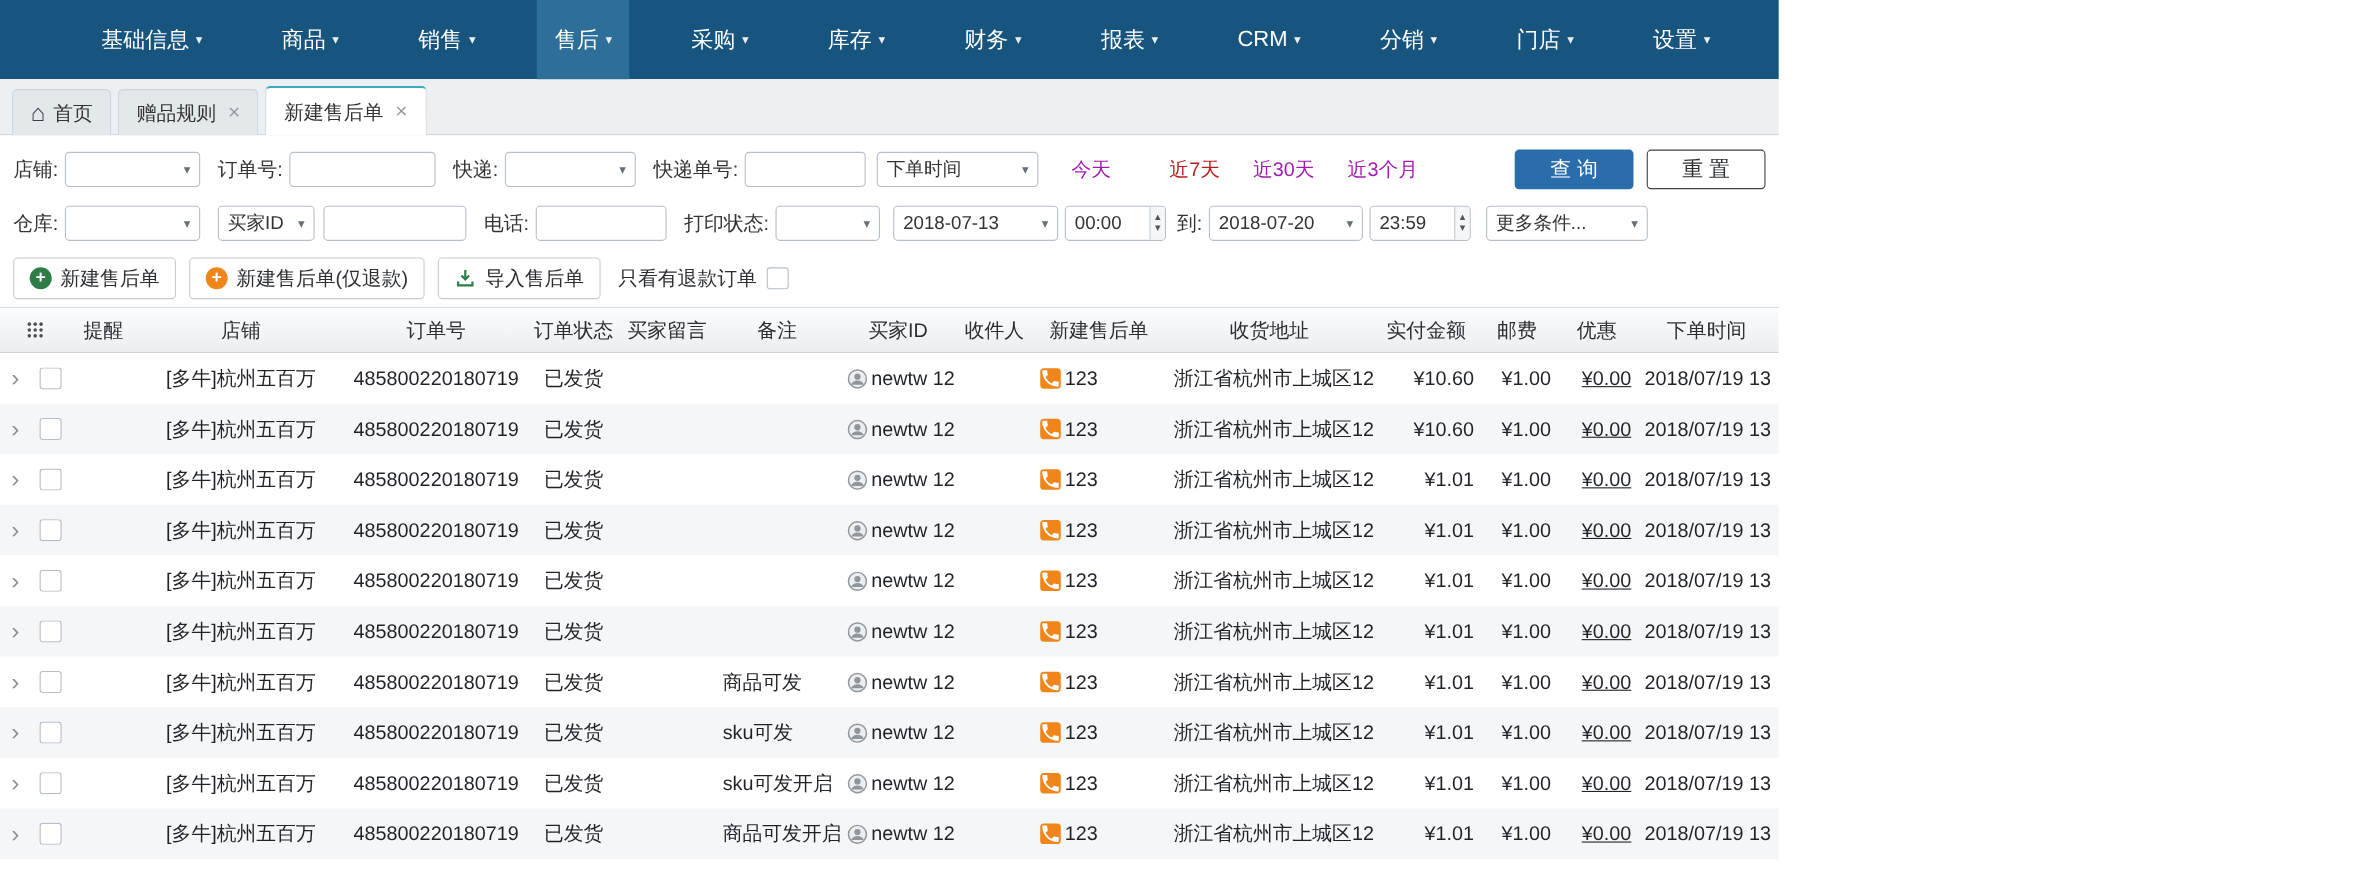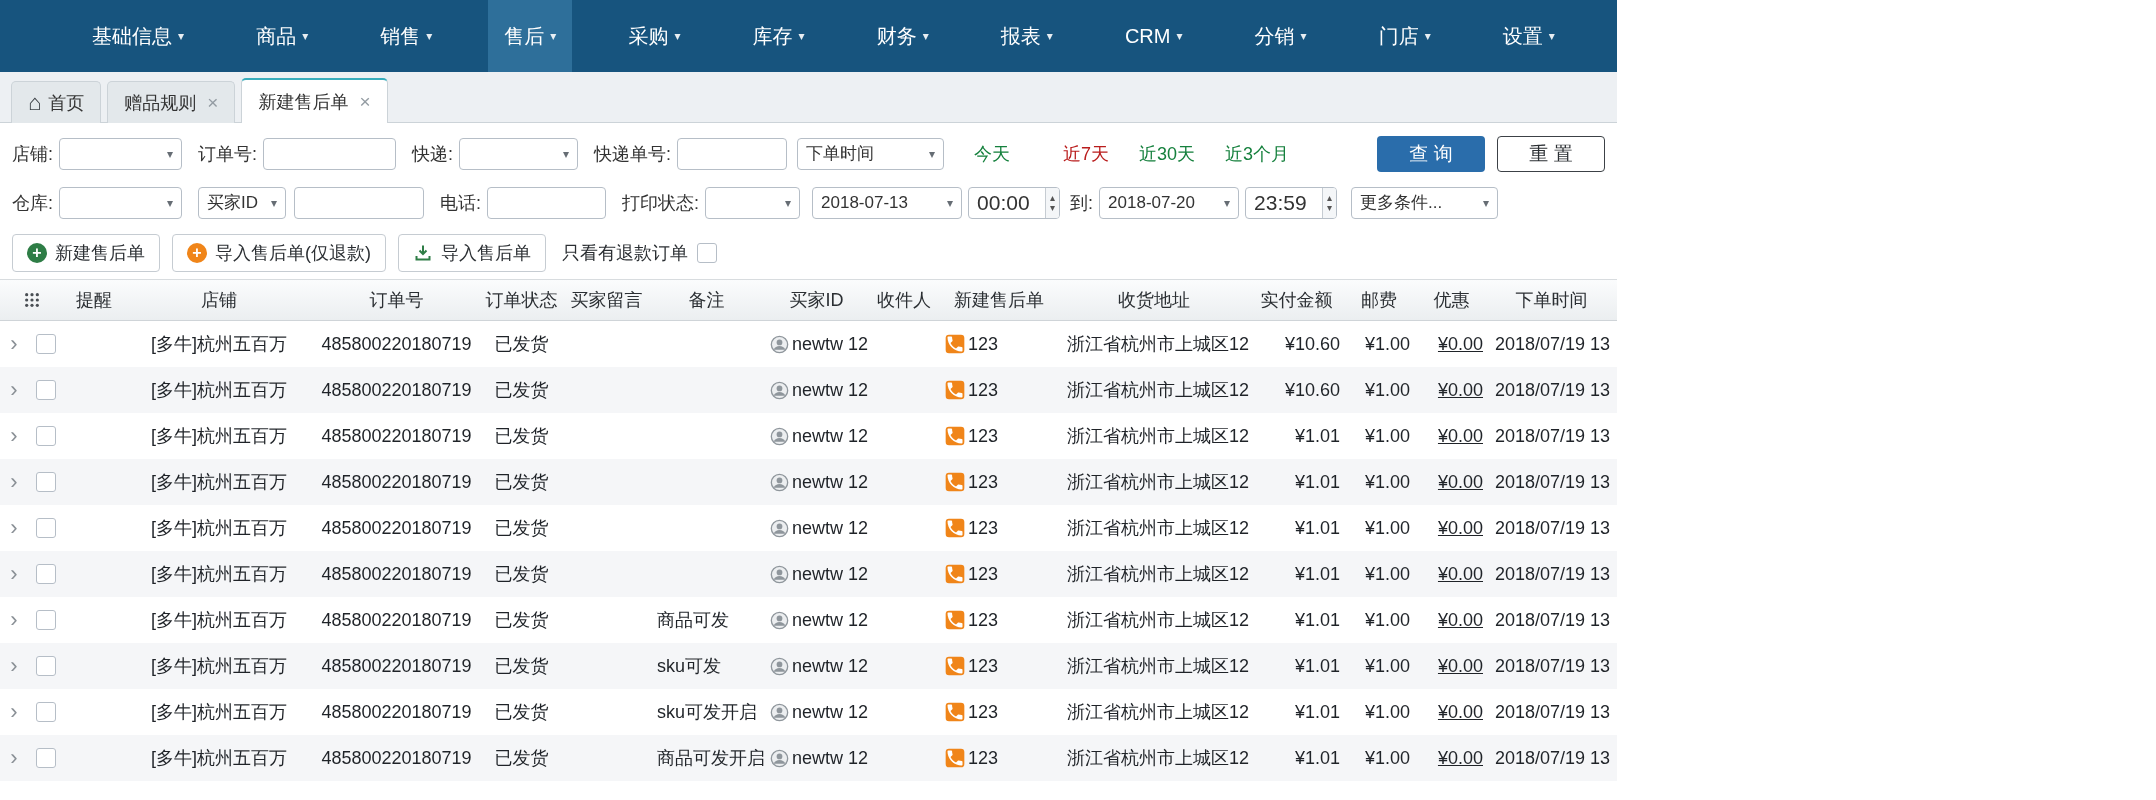--- a/index.html
+++ b/index.html
@@ -24,25 +24,25 @@
   .tab-close{margin-left:11px;color:#949ca3;font-size:19px;line-height:1;}
 
   
   .filters{padding-top:6px;background:#fff;}
   .filter-row{display:flex;align-items:center;height:49px;padding:0 12px;font-size:18px;color:#333;}
   .lbl{margin-right:6px;white-space:nowrap;}
   .sel{height:32px;border:1px solid #b6bec7;border-radius:4px;background:#fff;display:inline-flex;align-items:center;justify-content:space-between;padding:0 8px;box-sizing:border-box;font-size:17px;color:#333;cursor:pointer;flex-shrink:0;}
   .sel-caret{color:#666d74;font-size:12px;margin-left:4px;}
   .inp{height:32px;border:1px solid #b6bec7;border-radius:4px;background:#fff;box-sizing:border-box;padding:0 8px;font-size:17px;outline:none;font-family:inherit;flex-shrink:0;}
   .spin{height:32px;border:1px solid #b6bec7;border-radius:4px;background:#fff;display:inline-flex;align-items:stretch;box-sizing:border-box;overflow:hidden;flex-shrink:0;}
-  .spin-val{flex:1;display:flex;align-items:center;padding:0 8px;font-size:21px;}
+  .spin-val{flex:1;display:flex;align-items:center;padding:0 8px;font-size:17px;}
   .spin-btns{display:flex;flex-direction:column;justify-content:center;border-left:1px solid #c6ccd2;padding:0 4px;background:#f4f6f8;cursor:pointer;}
   .sar{font-size:10px;line-height:10px;color:#555;text-align:center;}
   .quick-links{display:flex;align-items:center;margin-left:30px;}
-  .qlink{color:#15803d;margin-right:30px;cursor:pointer;white-space:nowrap;}
+  .qlink{color:#a21caf;margin-right:30px;cursor:pointer;white-space:nowrap;}
   .qlink.hl{color:#b91c1c;margin-left:23px;}
   .btn-primary{margin-left:auto;width:108px;height:36px;background:#2a6dab;border-radius:4px;color:#fff;display:flex;align-items:center;justify-content:center;font-size:19px;cursor:pointer;flex-shrink:0;}
   .btn-reset{width:108px;height:36px;background:#fff;border:1px solid #3c4146;border-radius:4px;color:#2b2f33;display:flex;align-items:center;justify-content:center;font-size:19px;margin-left:12px;cursor:pointer;box-sizing:border-box;flex-shrink:0;}
 
   
   .action-row{display:flex;align-items:center;height:52px;padding:0 12px;background:#fff;}
   .abtn{display:inline-flex;align-items:center;height:38px;padding:0 14px;border:1px solid #c6ccd2;border-radius:4px;background:#fff;font-size:18px;color:#2b2f33;margin-right:12px;cursor:pointer;box-sizing:border-box;white-space:nowrap;}
   .plus{width:20px;height:20px;border-radius:50%;color:#fff;display:inline-flex;align-items:center;justify-content:center;font-size:16px;font-weight:bold;margin-right:8px;line-height:1;}
   .plus.green{background:#2e7d46;}
   .plus.orange{background:#f08519;}
@@ -237,21 +237,21 @@
     </div>
   </div>
 
   <div class="action-row">
     <div class="abtn">
       <span class="plus green">+</span>
       <span class="abtn-label">新建售后单</span>
     </div>
     <div class="abtn">
       <span class="plus orange">+</span>
-      <span class="abtn-label">导入售后单(仅退款)</span>
+      <span class="abtn-label">新建售后单(仅退款)</span>
     </div>
     <div class="abtn">
       <svg class="import-ico" viewBox="0 0 20 20" width="20" height="20">
         <path d="M10 2.5v8" stroke="#2e7d46" stroke-width="2" fill="none"></path>
         <path d="M6.5 7.5 10 11 13.5 7.5" stroke="#2e7d46" stroke-width="2" fill="none"></path>
         <path d="M3.5 13v3.5h13V13" stroke="#2e7d46" stroke-width="2" fill="none"></path>
       </svg>
       <span class="abtn-label">导入售后单</span>
     </div>
     <span class="refund-label">只看有退款订单</span>

